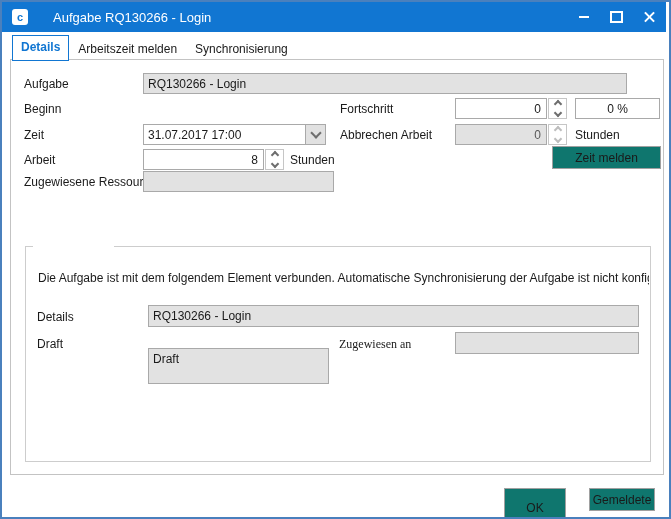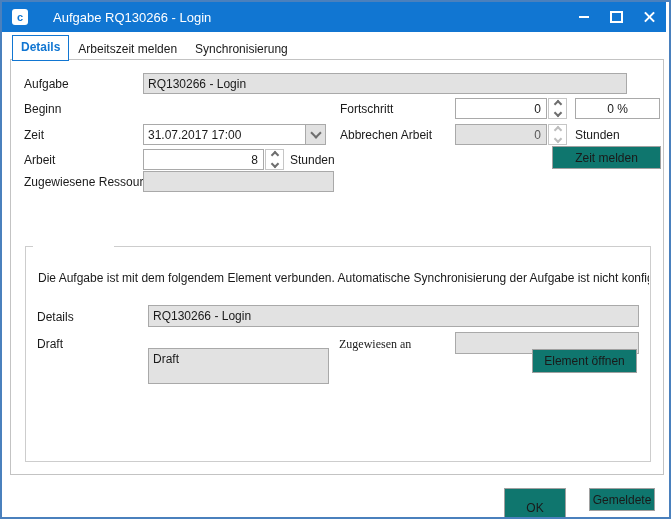--- a/index.html
+++ b/index.html
@@ -145,18 +145,17 @@
 
   <div class="lbl" style="left:35px; top:308px;">Details</div>
   <div class="field readonly" style="left:146px; top:303px; width:491px; height:22px;">RQ130266 - Login</div>
 
   <div class="lbl" style="left:35px; top:335px;">Draft</div>
   <div class="field readonly" style="left:146px; top:346px; width:181px; height:36px;">Draft</div>
 
   <div class="lbl" style="left:337px; top:335px;font-family:Liberation Serif, serif;">Zugewiesen an</div>
   <div class="field readonly" style="left:453px; top:330px; width:184px; height:22px;"></div>
 
-  <div class="btn" style="left:530px; top:347px; width:105px; height:24px;">Element öffnen</div>
 
   <div class="btn" style="left:502px; top:486px; width:62px; height:40px;">OK</div>
   <div class="btn" style="left:587px; top:486px; width:66px; height:23px;">Gemeldete</div>
 
 </div>
 
 </body></html>

